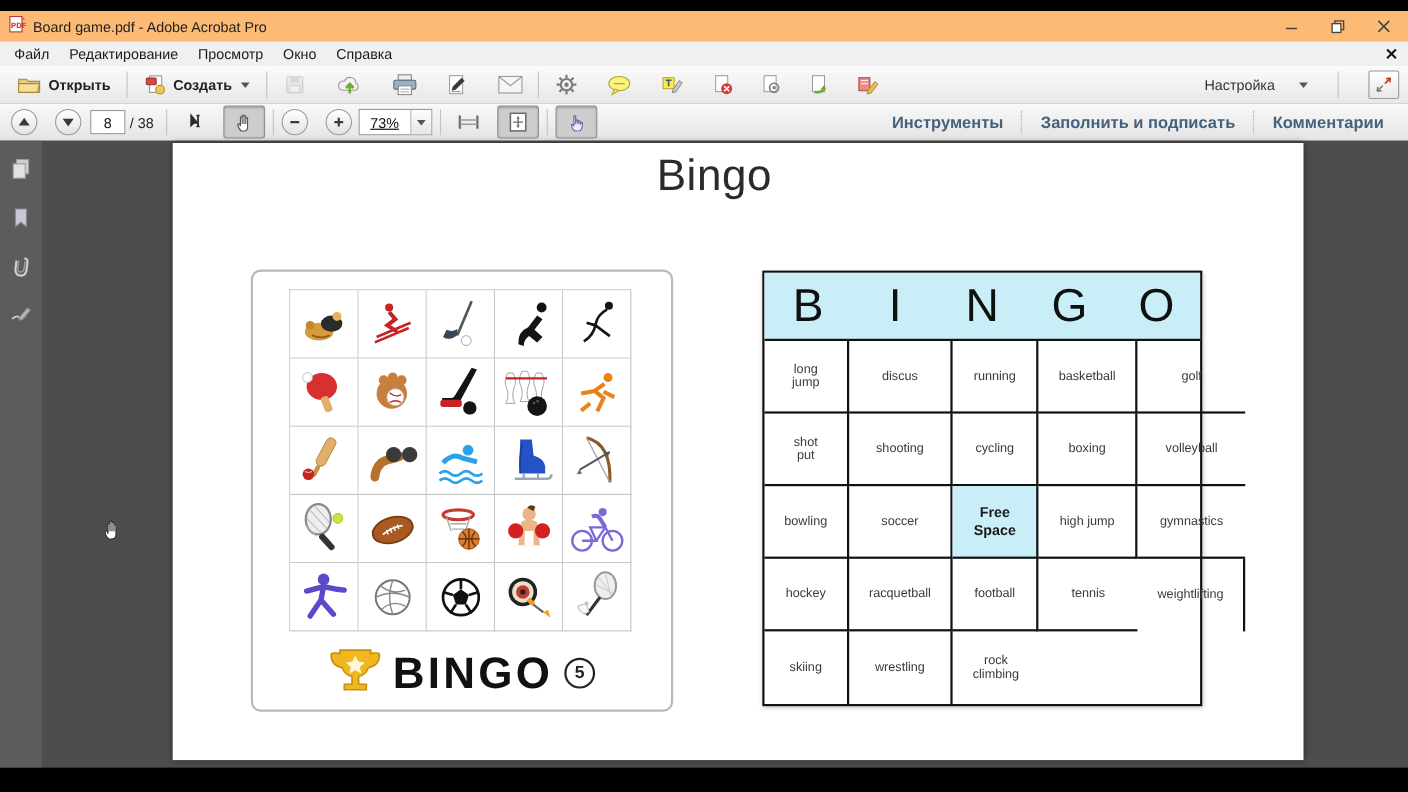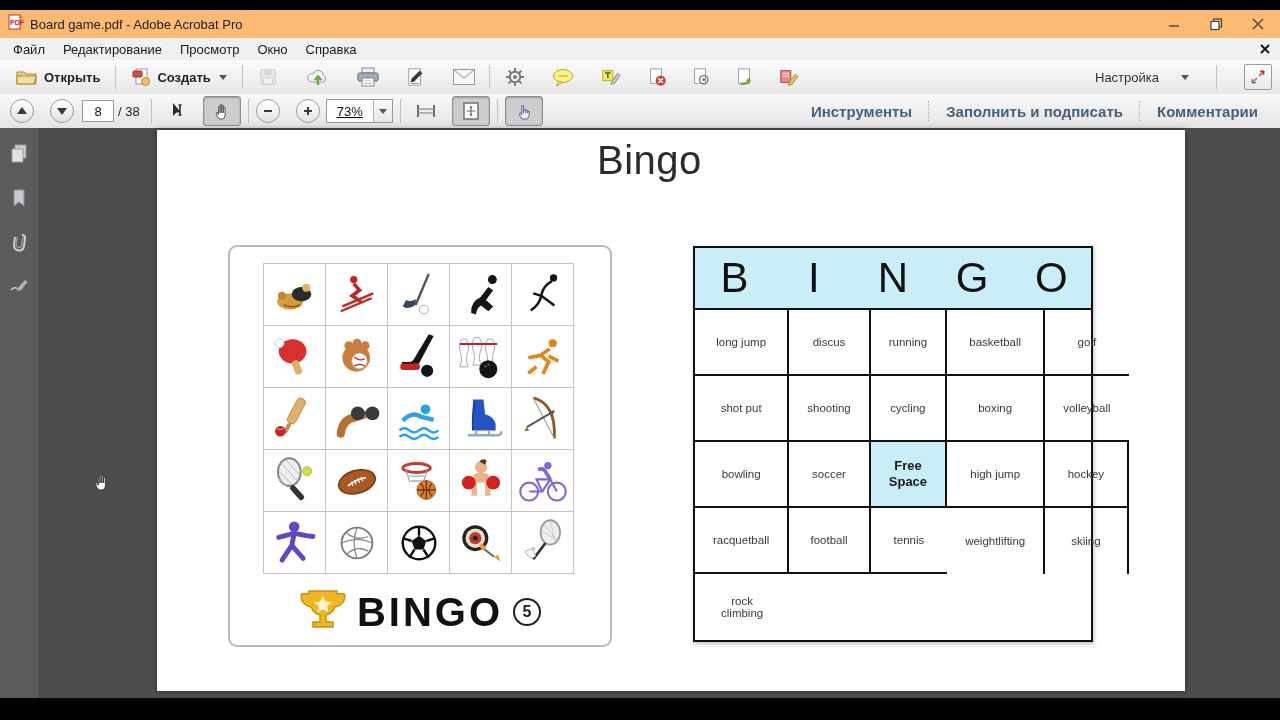--- a/index.html
+++ b/index.html
@@ -582,26 +582,28 @@
             <div class="word-cell col5">golf</div>
             <div class="word-cell">shot put</div>
             <div class="word-cell">shooting</div>
             <div class="word-cell">cycling</div>
             <div class="word-cell">boxing</div>
             <div class="word-cell col5">volleyball</div>
             <div class="word-cell">bowling</div>
             <div class="word-cell">soccer</div>
             <div class="word-cell free" style="background: rgb(201, 238, 247);">Free<br>Space</div>
             <div class="word-cell">high jump</div>
+            <div class="word-cell col5">gymnastics</div>
             <div class="word-cell">hockey</div>
             <div class="word-cell">racquetball</div>
             <div class="word-cell">football</div>
             <div class="word-cell col5">tennis</div>
             <div class="word-cell row5">weightlifting</div>
             <div class="word-cell row5">skiing</div>
+            <div class="word-cell row5">wrestling</div>
             <div class="word-cell col5 row5">rock climbing</div>
           </div>
       </div>
     </div>
 
     <div class="cursor">
       <svg width="20" height="22" viewBox="0 0 20 22">
           <path d="M7 20 q-3.5 -3 -3.5 -7 l1.8 -.4 .9 2.6 V6 h1.8 v7 V4 h1.8 v9 V5 h1.8 v8 V7 h1.8 v9 q0 4 -3.6 4z" fill="#fff" stroke="#333" stroke-width="1"></path>
         </svg>
     </div>

